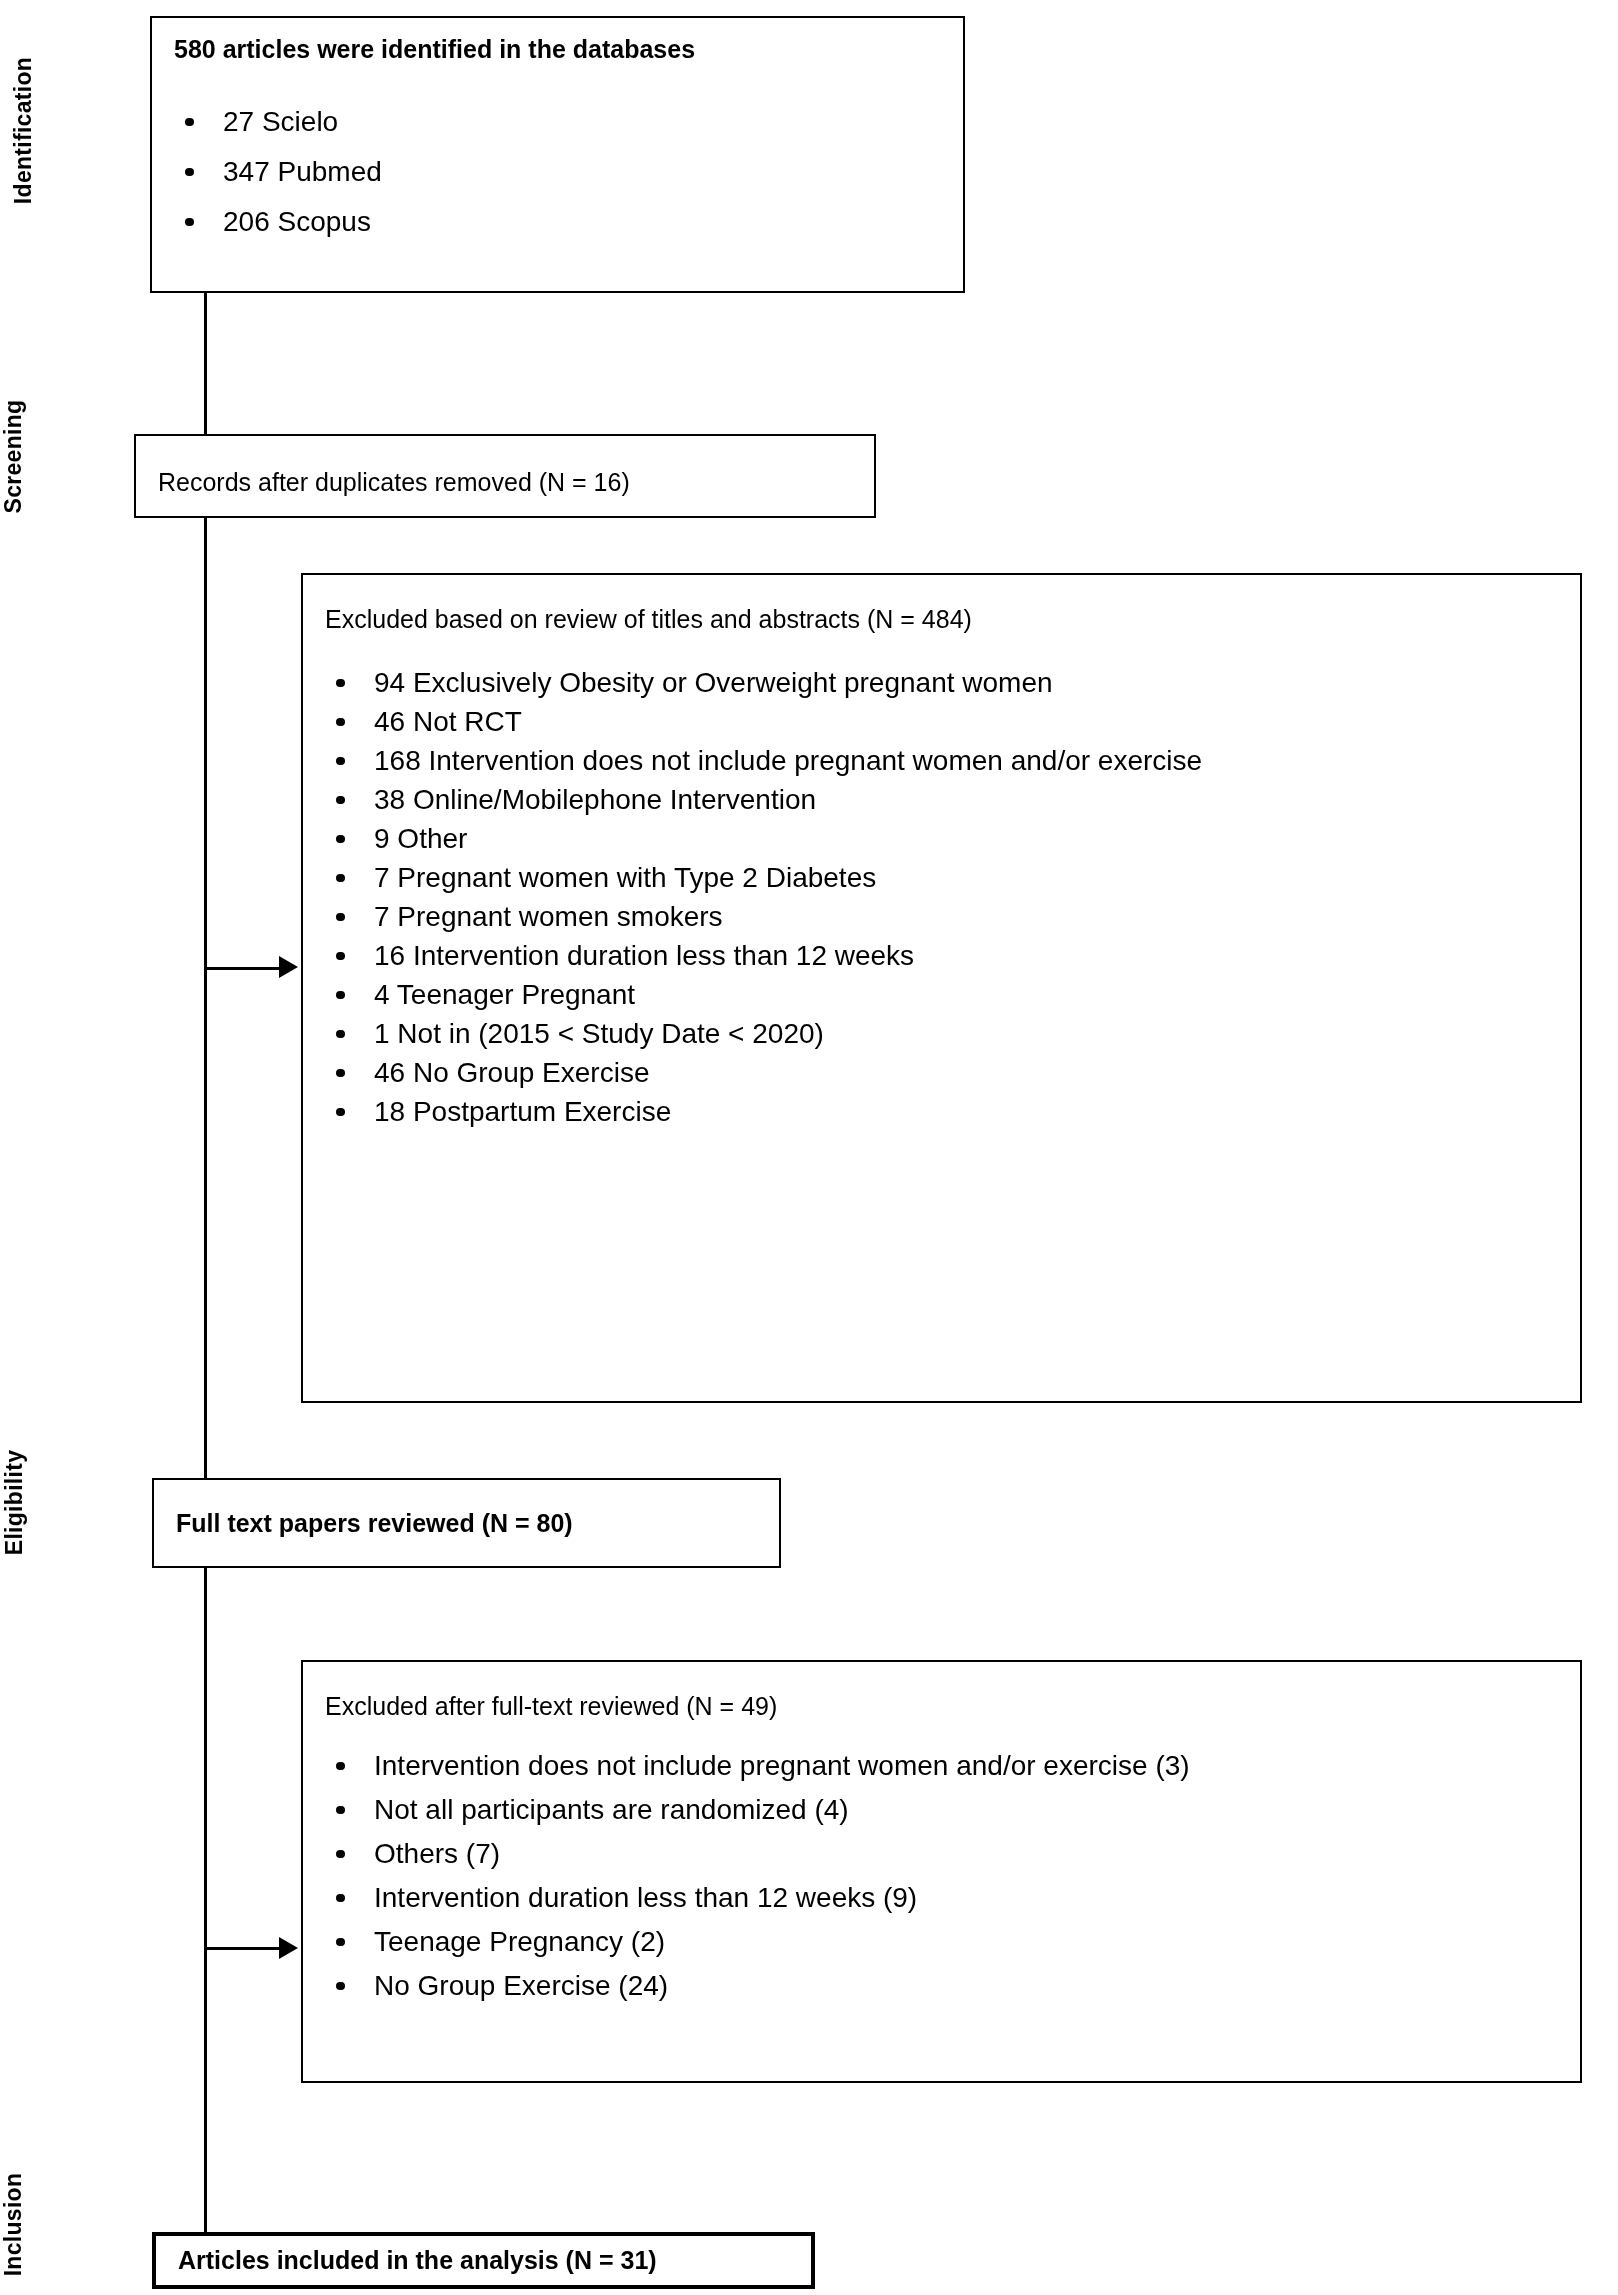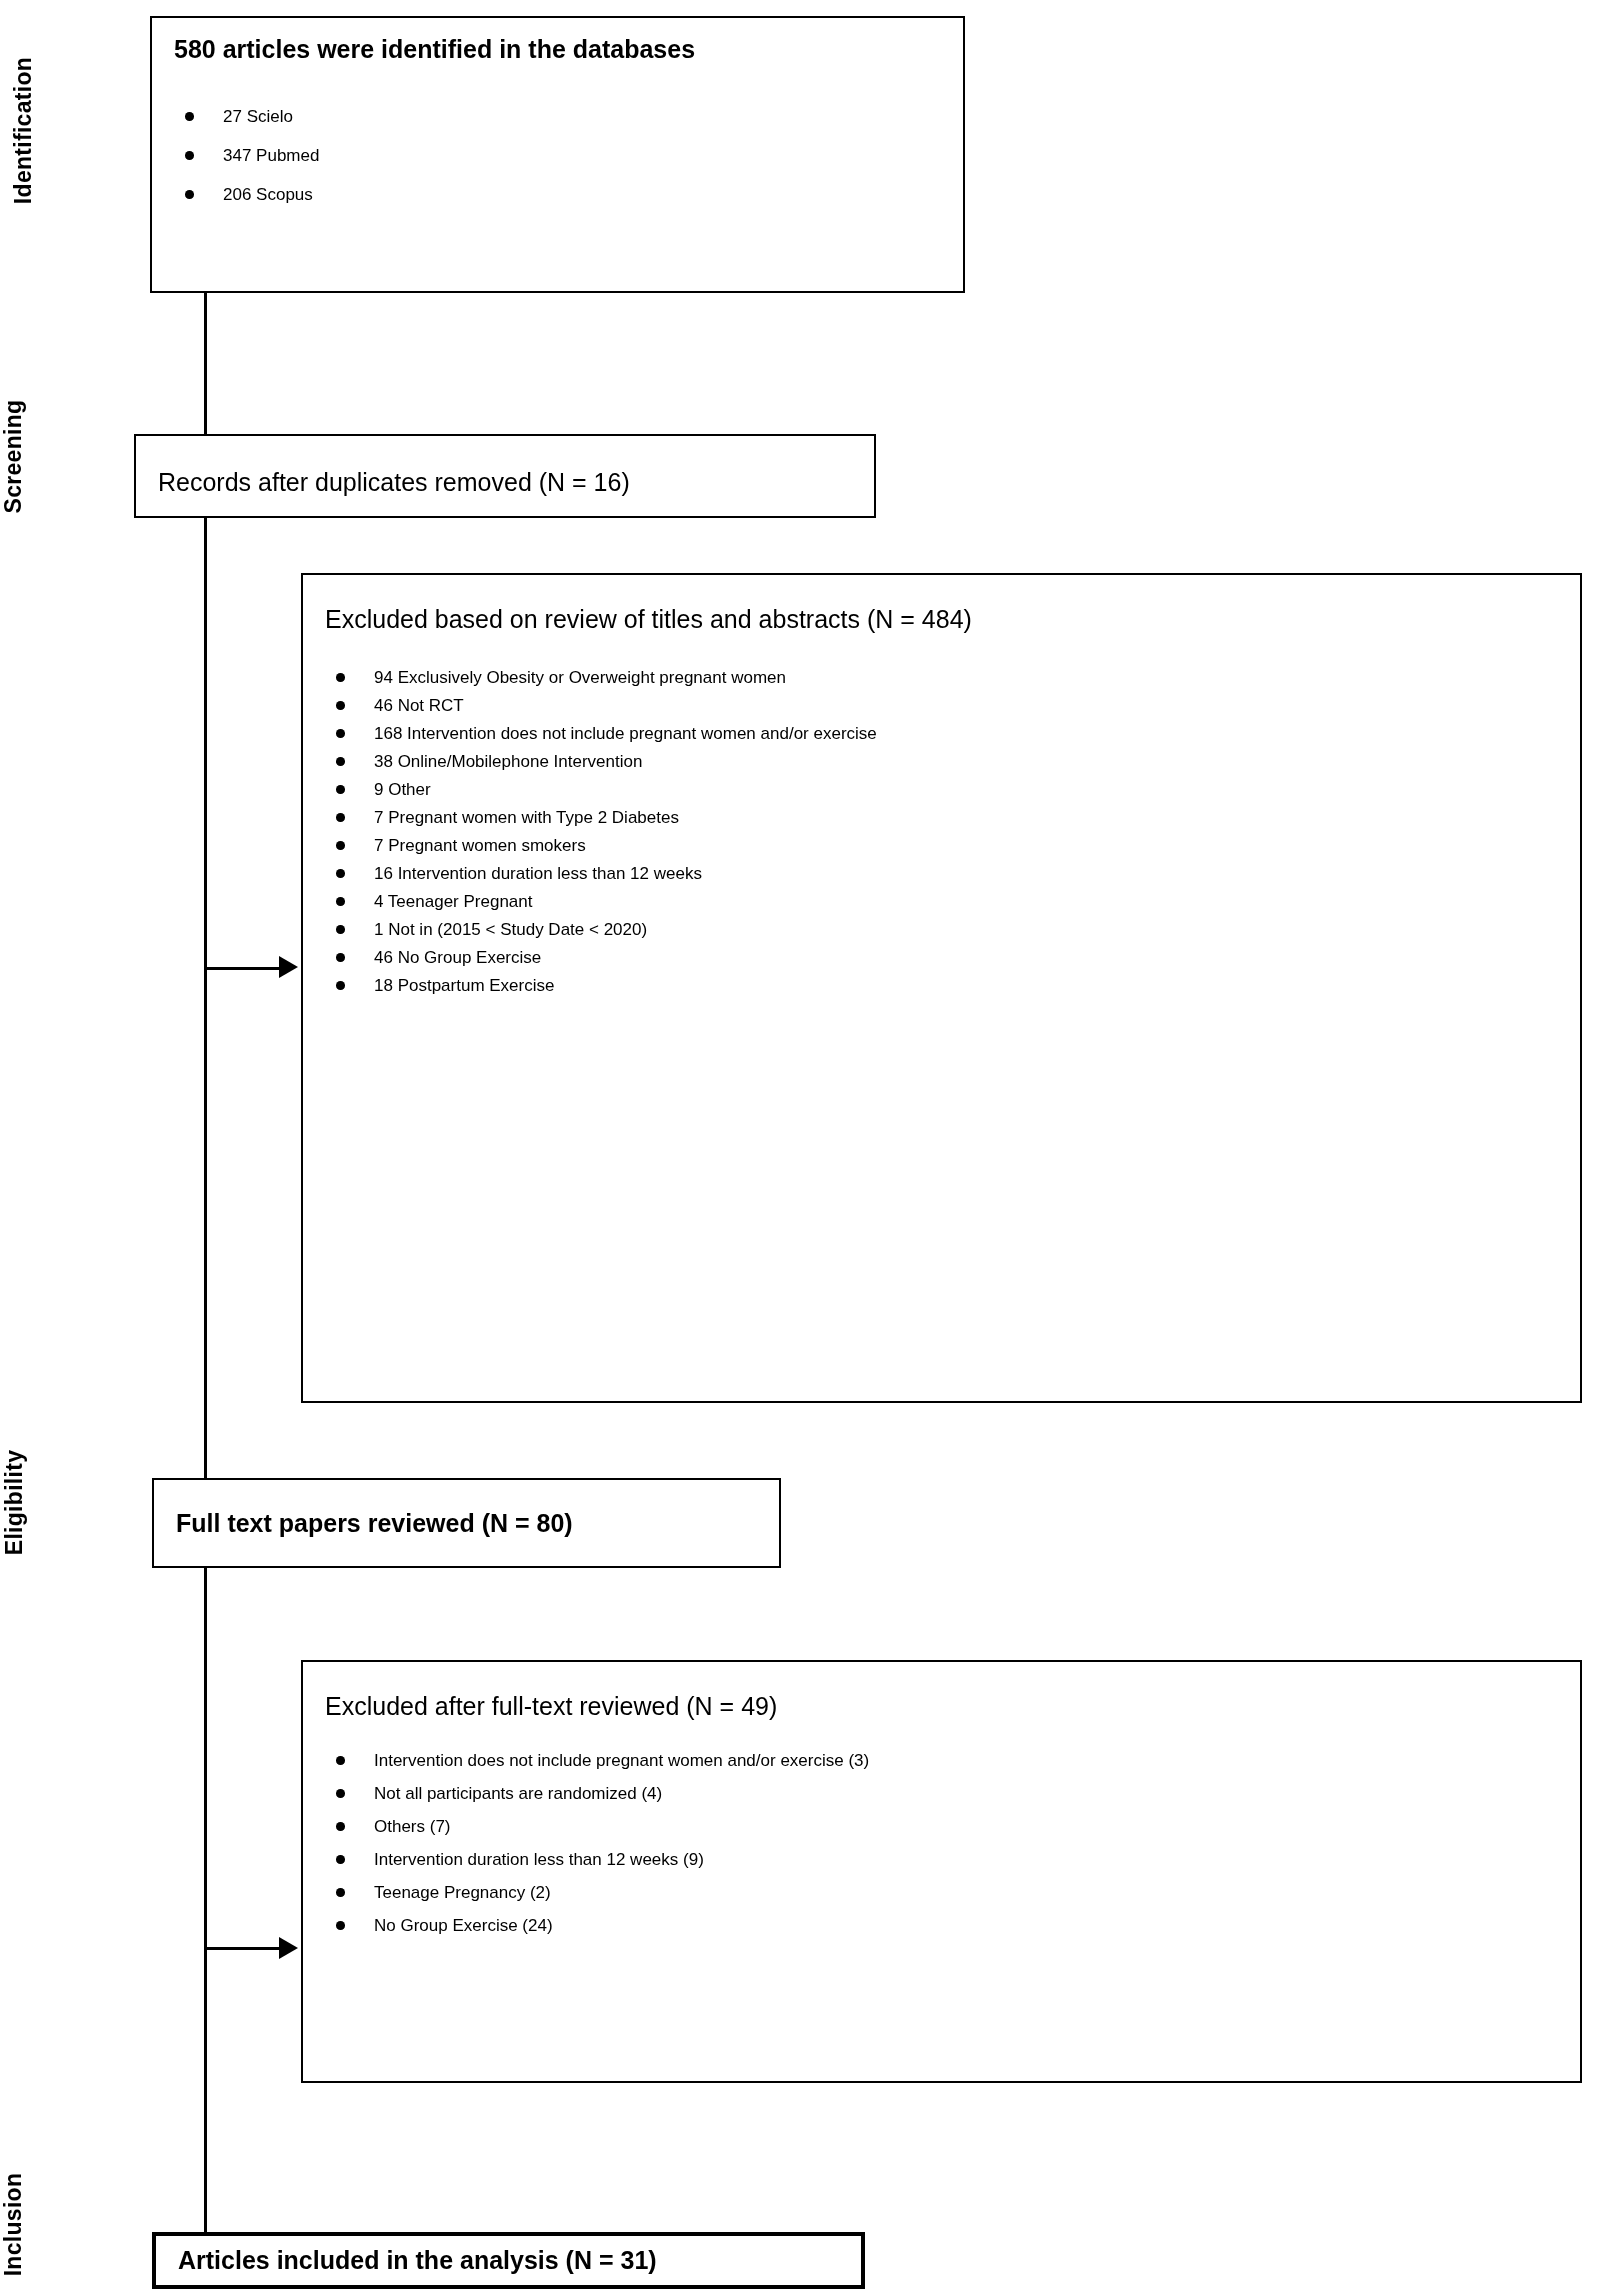--- a/index.html
+++ b/index.html
@@ -70,21 +70,21 @@
   .pad-sm { padding: 7px 22px; }
 
   
   ul.bullets {
     list-style: none;
     margin: 0;
     padding: 0;
   }
   ul.bullets li {
     position: relative;
-    font-size: 17px;
+    font-size: 28px;
     line-height: 1.0;
     color: #000;
     white-space: nowrap;
     padding-left: 49px;
   }
   ul.bullets li .bullet-dot {
     position: absolute;
     left: 11px;
     top: 50%;
     width: 8.6px;
@@ -260,20 +260,20 @@
           <span>Teenage Pregnancy (2)</span>
         </li>
         <li>
           <span class="bullet-dot"></span>
           <span>No Group Exercise (24)</span>
         </li>
       </ul>
     </div>
   </div>
 
-  <div class="box thick" style="left:152px; top:2232px; width:713px; height:57px;">
+  <div class="box thick" style="left:152px; top:2232px; width:663px; height:57px;">
     <div class="box-inner pad-sm" style="padding-top:0; padding-bottom:0;">
       <div class="box-title bold">Articles included in the analysis (N = 31)</div>
     </div>
   </div>
 
 </div>
 
 
 </body></html>

